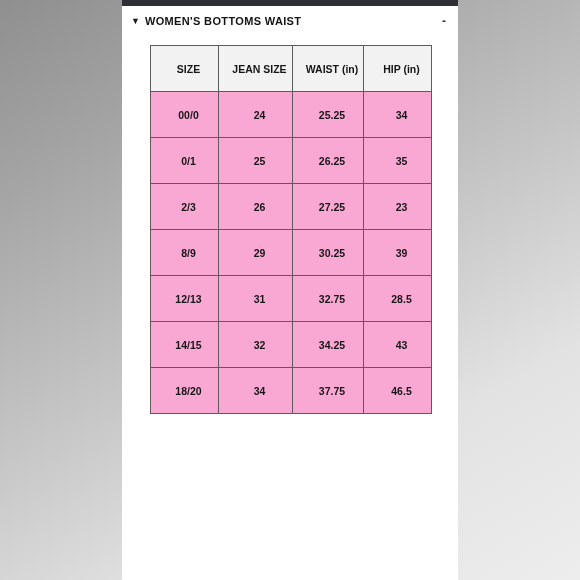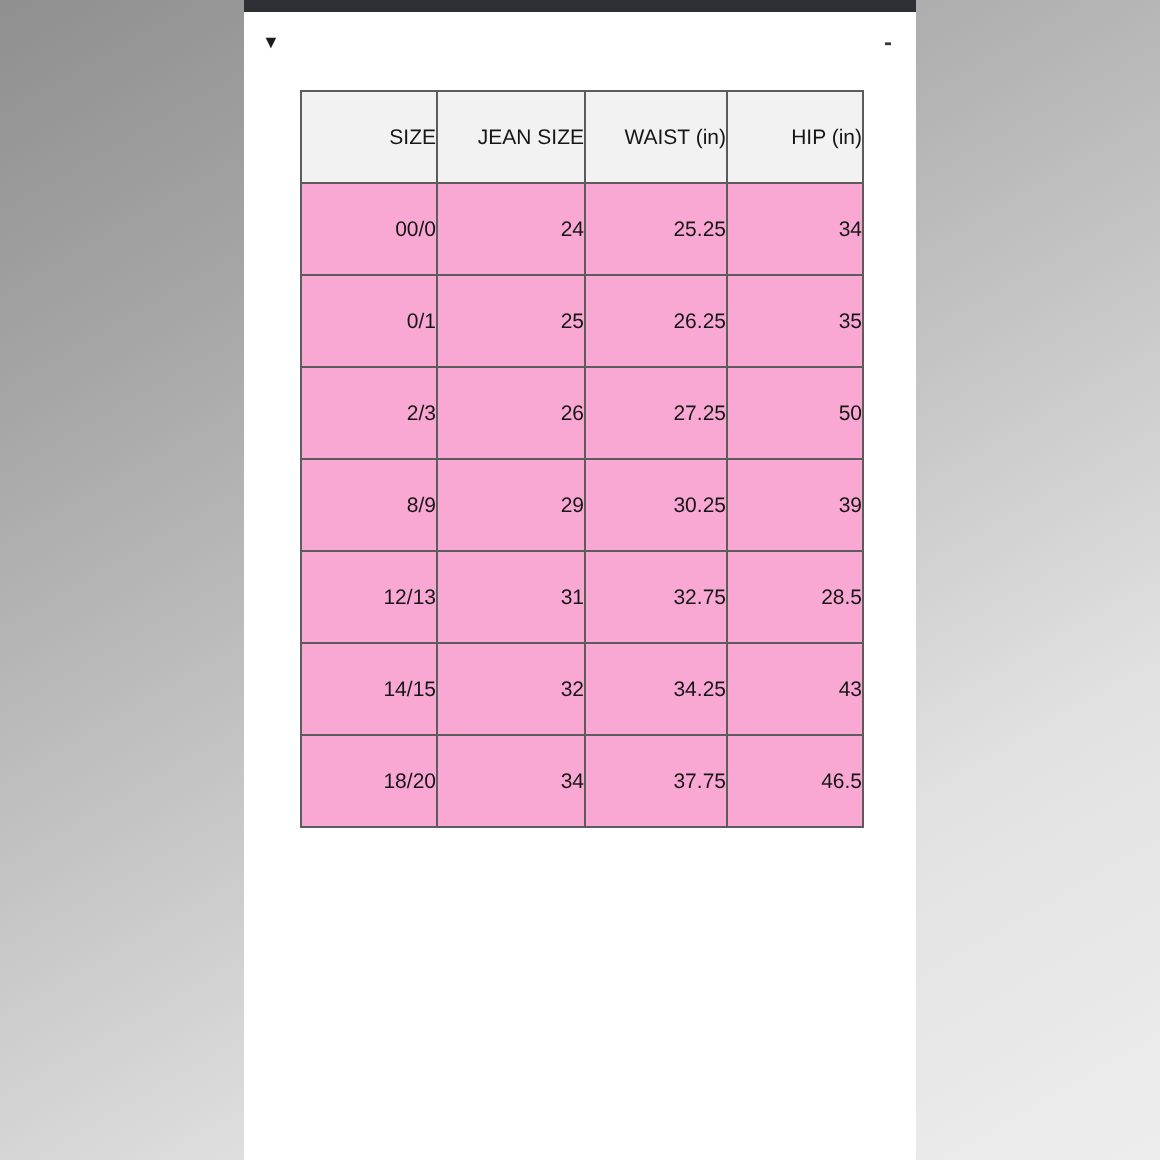--- a/index.html
+++ b/index.html
@@ -84,23 +84,23 @@
     table-layout:fixed;
   }
 
   #size-table td,
   #size-table th {
     border:1px solid #5c5c5c;
     height:46px;
     padding:0 0 0 8px;
     font-size:10.5px;
     color:#161616;
-    text-align:right;
+    text-align:center;
     vertical-align:middle;
-    font-weight:normal;
+    font-weight:bold;
     white-space:nowrap;
     overflow:hidden;
     margin-left:20px;
   }
 
   #size-table thead th {
     background:#f2f2f2;
   }
 
   #size-table tbody tr.row-shaded td {
@@ -120,20 +120,21 @@
 <body>
 
 <div id="stage">
 
   <div id="card">
 
     <div id="topbar"></div>
 
     <div id="section-header">
       <span class="caret">▼</span>
+      <span class="section-title">WOMEN'S BOTTOMS WAIST</span>
       <span class="spacer"></span>
       <span class="minus-indicator">-</span>
     </div>
 
     <table id="size-table">
       <colgroup>
         <col class="c-size">
         <col class="c-jean">
         <col class="c-waist">
         <col class="c-hip">
@@ -156,21 +157,21 @@
           <tr class="row-shaded">
             <td>0/1</td>
             <td>25</td>
             <td>26.25</td>
             <td>35</td>
           </tr>
           <tr class="row-plain">
             <td>2/3</td>
             <td>26</td>
             <td>27.25</td>
-            <td>50</td>
+            <td>23</td>
           </tr>
           <tr class="row-shaded">
             <td>8/9</td>
             <td>29</td>
             <td>30.25</td>
             <td>39</td>
           </tr>
           <tr class="row-shaded">
             <td>12/13</td>
             <td>31</td>

